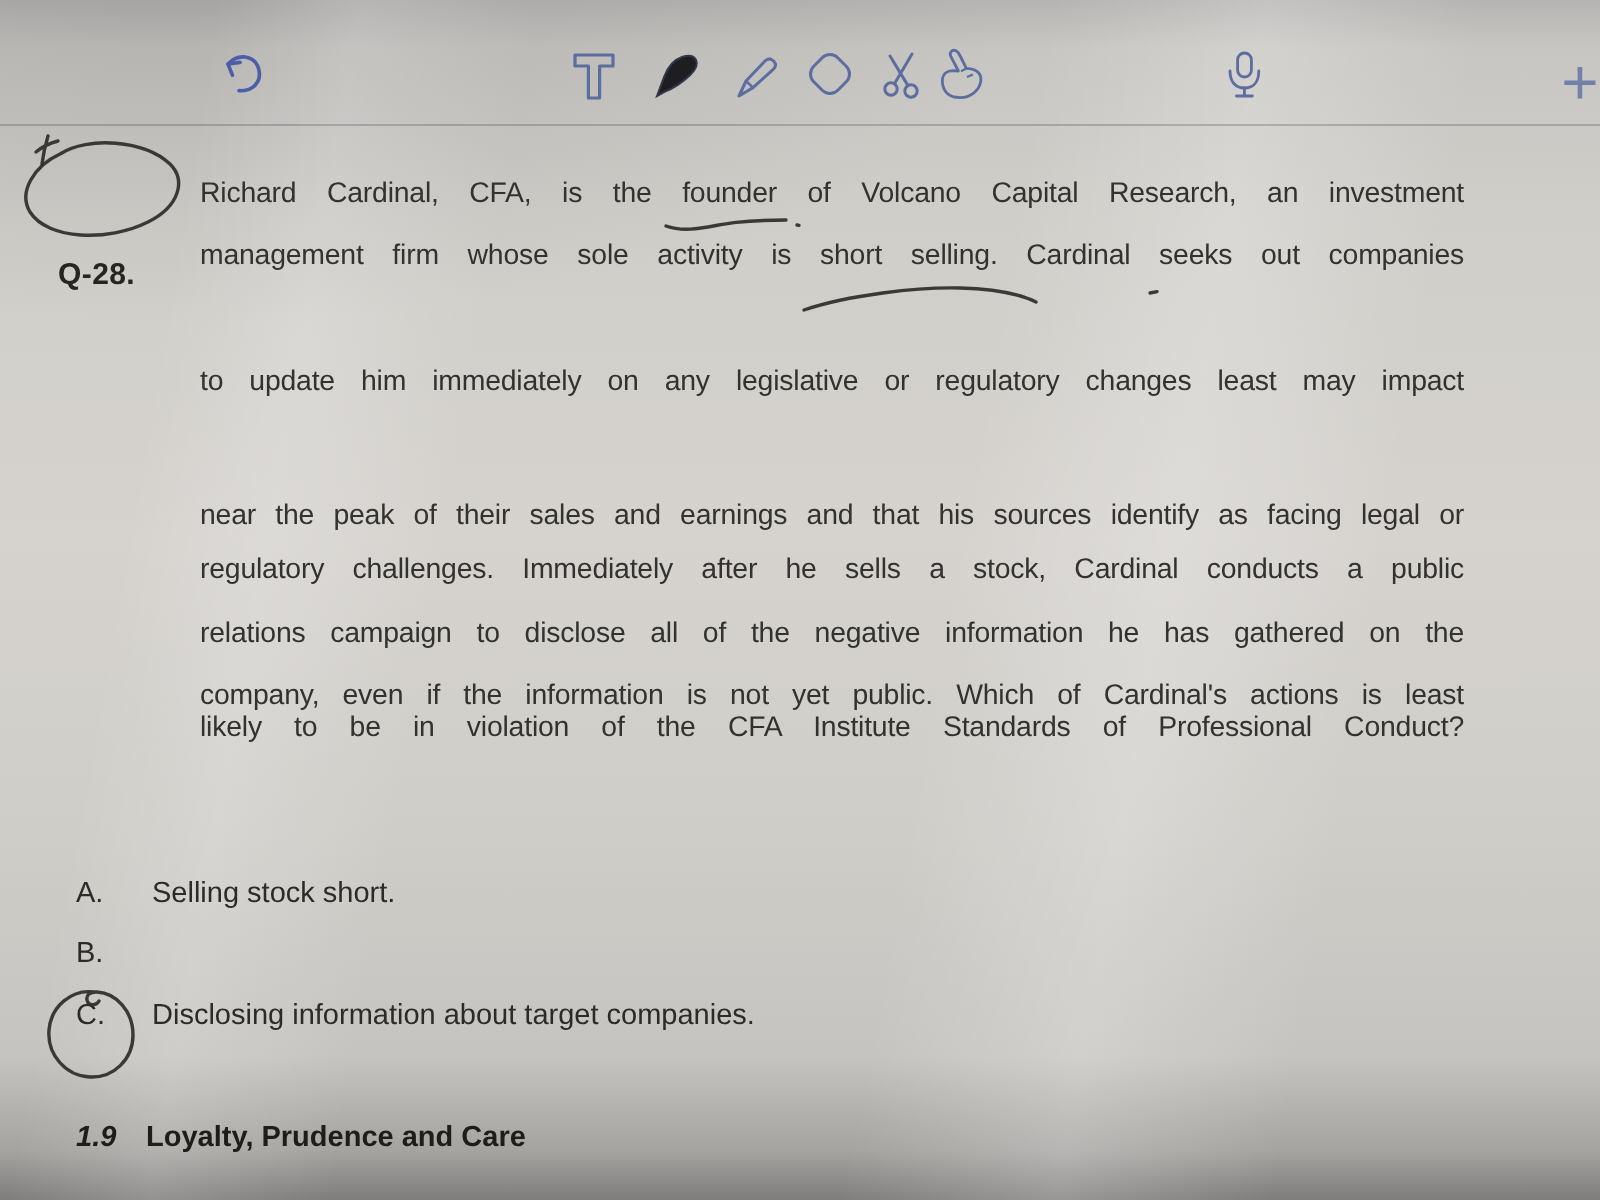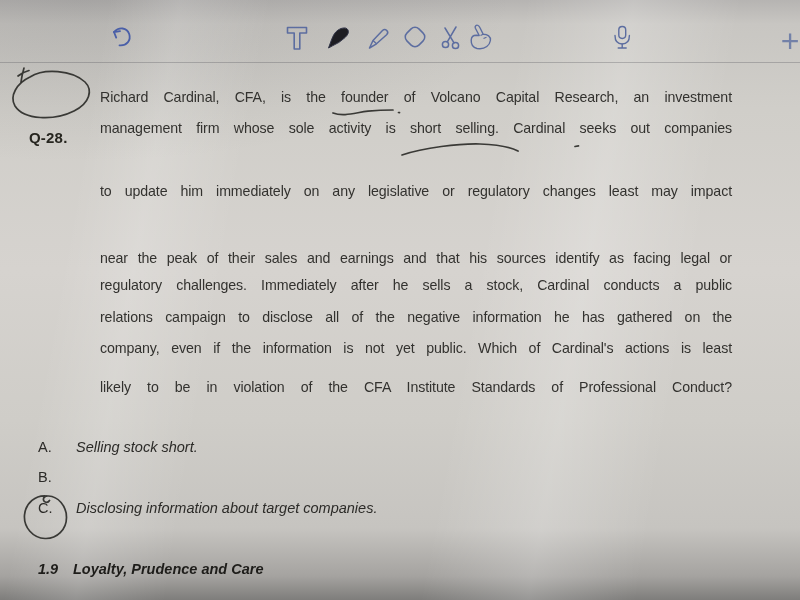--- a/index.html
+++ b/index.html
@@ -24,23 +24,23 @@
     position:absolute;left:100px;width:632px;height:31.4px;line-height:31.4px;
     font-size:14.2px;letter-spacing:-0.1px;color:#33322f;
     text-align:justify;text-align-last:justify;-moz-text-align-last:justify;
     white-space:nowrap;
   }
   #q-number{
     position:absolute;left:29px;top:87px;font-size:15px;font-weight:bold;
     letter-spacing:.2px;color:#26251f;margin-top:42px;
   }
   .opt-letter{position:absolute;left:38px;font-size:14.5px;color:#2c2b28;}
-  .opt-text{position:absolute;left:76px;font-size:14.5px;color:#2c2b28;font-style:italic;}
+  .opt-text{position:absolute;left:76px;font-size:14.5px;color:#2c2b28;}
   #footer-number{position:absolute;left:38px;top:561px;font-size:14.5px;font-weight:bold;color:#1e1d1a;font-style:italic;}
-  #footer-title{position:absolute;left:73px;top:561px;font-size:14.5px;font-weight:bold;color:#1e1d1a;font-style:italic;}
+  #footer-title{position:absolute;left:73px;top:561px;font-size:14.5px;font-weight:bold;color:#1e1d1a;}
   
   #ink{position:absolute;left:0;top:0;pointer-events:none;}
   #ink path{fill:none;stroke:#2d2c29;stroke-width:1.7;stroke-linecap:round;opacity:.92;}
 </style>
 </head>
 <body>
 
 <div id="screen">
 
   <div id="toolbar">
@@ -108,21 +108,21 @@
 
   <div id="q-number">Q-28.</div>
 
   <div class="qline" style="top:82px">Richard Cardinal, CFA, is the founder of Volcano Capital Research, an investment</div>
   <div class="qline" style="top:113.4px">management firm whose sole activity is short selling. Cardinal seeks out companies</div>
   <div class="qline" style="top:176.2px">to update him immediately on any legislative or regulatory changes least may impact</div>
   <div class="qline" style="top:243px">near the peak of their sales and earnings and that his sources identify as facing legal or</div>
   <div class="qline" style="top:270.4px">regulatory challenges. Immediately after he sells a stock, Cardinal conducts a public</div>
   <div class="qline" style="top:301.8px">relations campaign to disclose all of the negative information he has gathered on the</div>
   <div class="qline" style="top:333.2px">company, even if the information is not yet public. Which of Cardinal's actions is least</div>
-  <div class="qline" style="top:372px">likely to be in violation of the CFA Institute Standards of Professional Conduct?</div>
+  <div class="qline" style="top:349px">likely to be in violation of the CFA Institute Standards of Professional Conduct?</div>
 
   <span class="opt-letter" style="top:439px">A.</span>
   <span class="opt-text" style="top:439px">Selling stock short.</span>
 
   <span class="opt-letter" style="top:469px">B.</span>
 
   <span class="opt-letter" style="top:500px">C.</span>
   <span class="opt-text" style="top:500px">Disclosing information about target companies.</span>
 
   <span id="footer-number">1.9</span>

